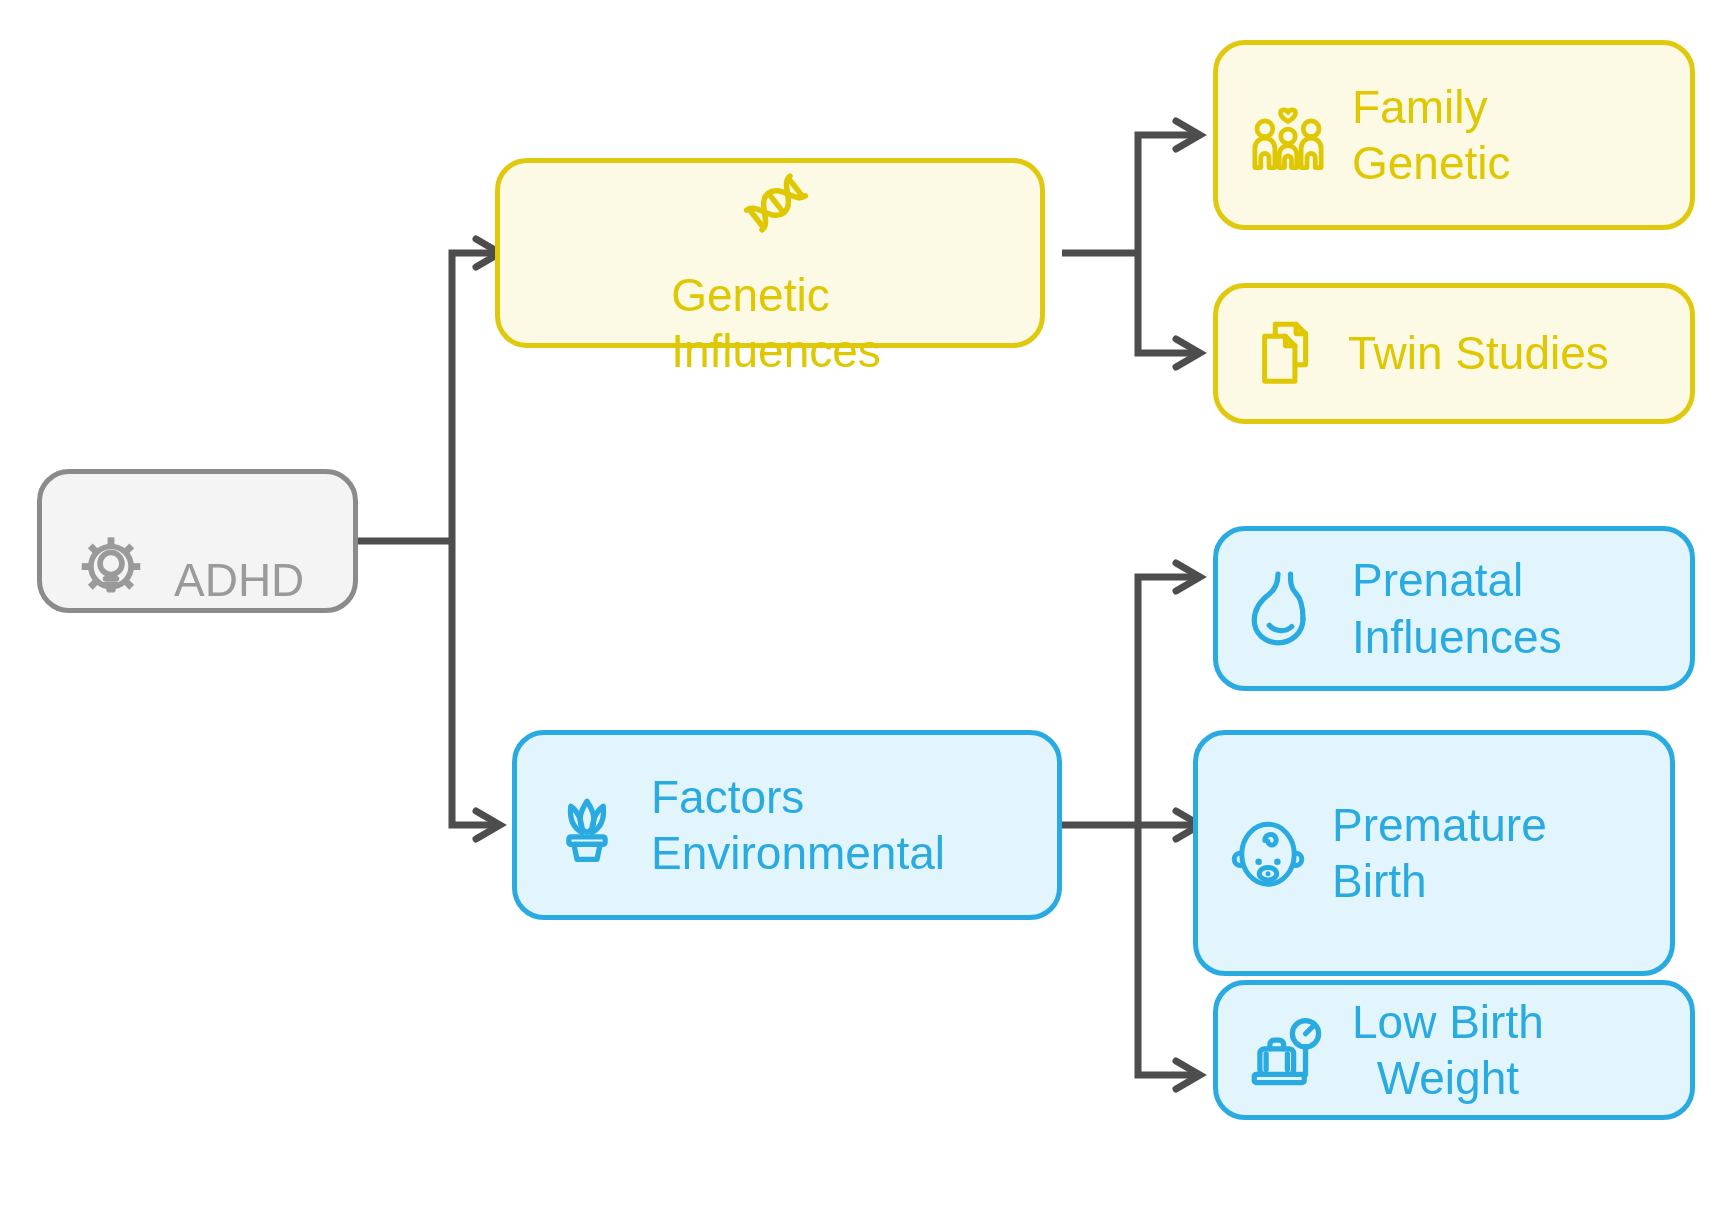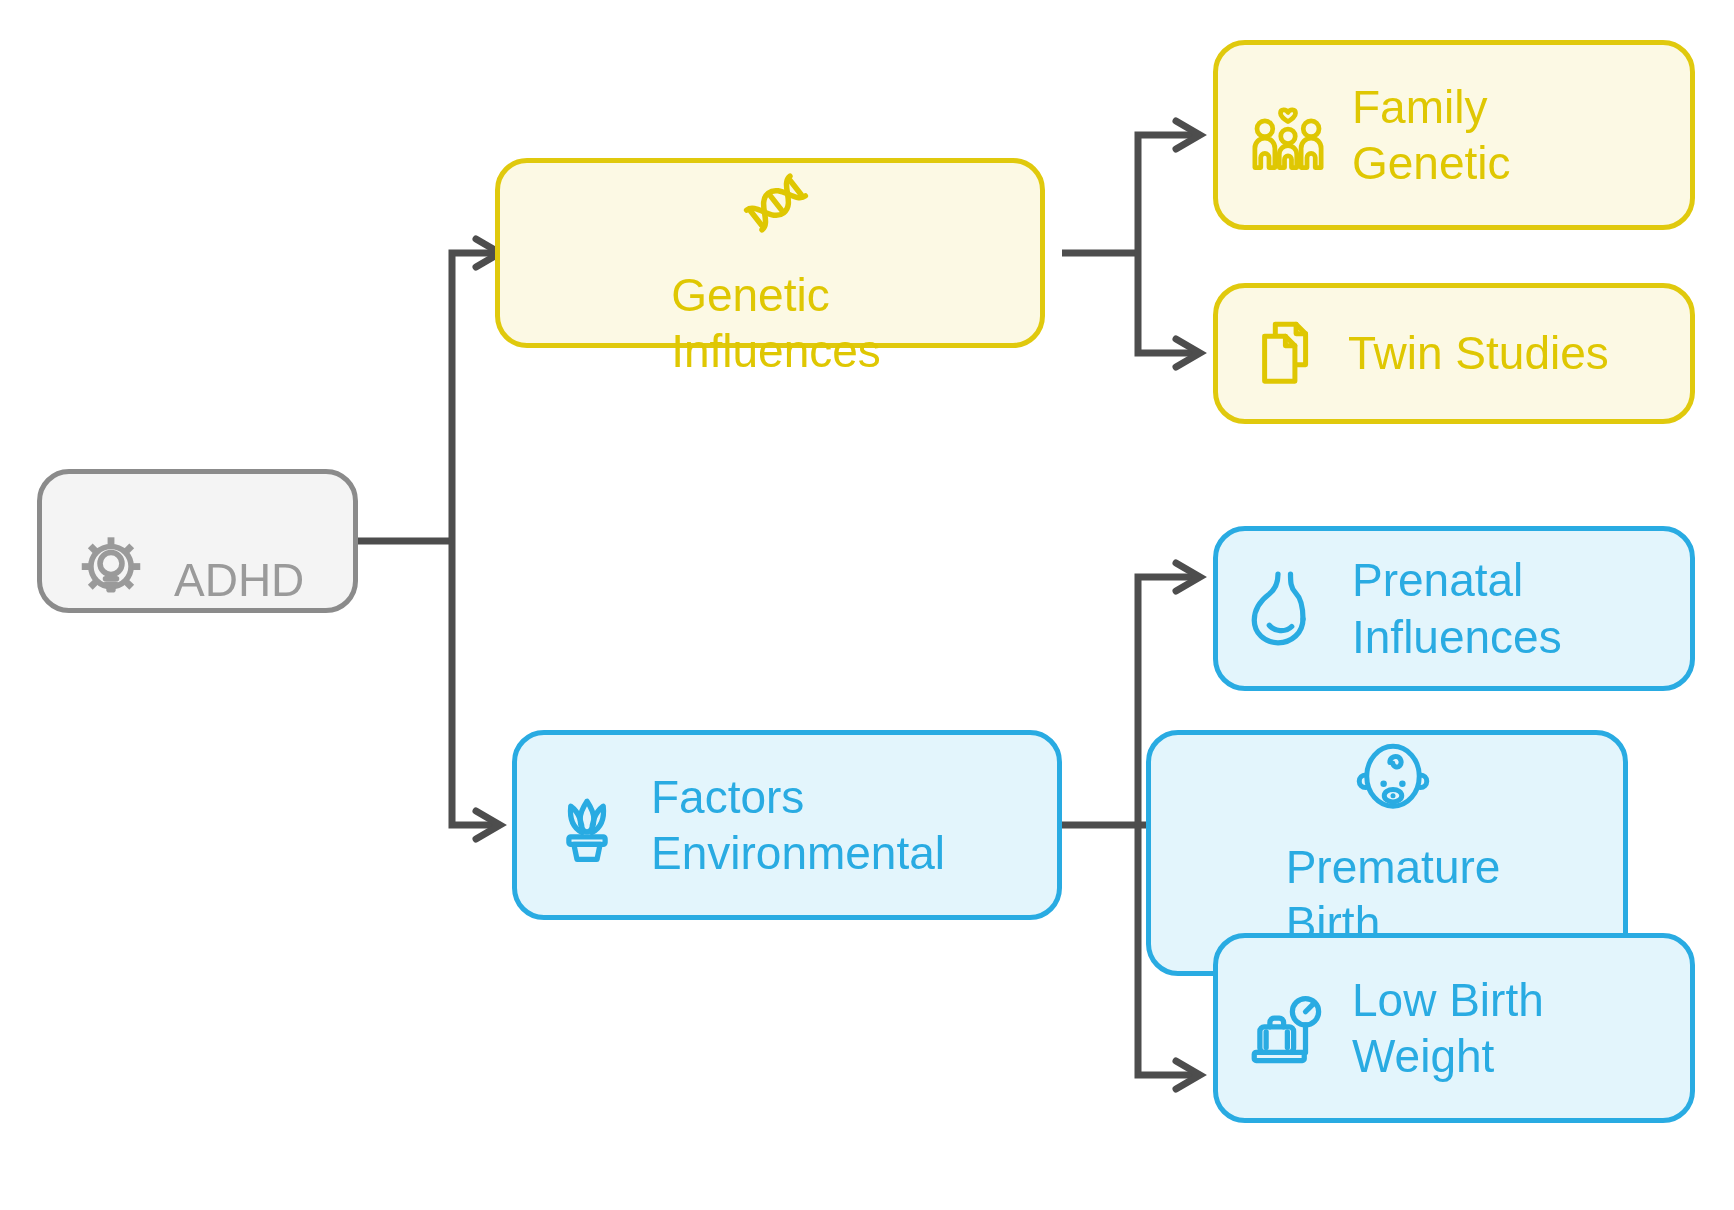--- a/index.html
+++ b/index.html
@@ -142,40 +142,40 @@
         <path d="M34,4 C34,10 34,15 38,19 C42,23 44,30 44,40"></path>
         <path d="M17,45 C21,50 30,51 35,46"></path>
       </svg>
     </span>
     <span class="label">
       <span>Prenatal</span>
       <span>Influences</span>
     </span>
   </div>
 
-  <div class="node blue" style="left:1146px;top:730px;width:482px;height:246px;flex-direction:column;">
+  <div class="node blue" style="left:1193px;top:730px;width:482px;height:246px;">
     <span class="icon">
       <svg width="80" height="80" viewBox="0 0 64 64" fill="none" stroke="currentColor" stroke-width="4" stroke-linecap="round" stroke-linejoin="round">
         <circle cx="10" cy="37" r="5"></circle>
         <circle cx="54" cy="37" r="5"></circle>
         <ellipse cx="32" cy="33" rx="21" ry="24" style="fill:var(--node-fill)"></ellipse>
         <path d="M29.5,22 a4.5,4.5 0 1 1 8,2.5 a3.2,3.2 0 0 1 -5.6,-1.8"></path>
         <circle cx="24.5" cy="39" r="2.6" fill="currentColor" stroke="none"></circle>
         <circle cx="39.5" cy="39" r="2.6" fill="currentColor" stroke="none"></circle>
         <ellipse cx="32" cy="48.5" rx="7" ry="5"></ellipse>
         <circle cx="32" cy="48.5" r="2" fill="currentColor" stroke="none"></circle>
       </svg>
     </span>
     <span class="label">
       <span>Premature</span>
       <span>Birth</span>
     </span>
   </div>
 
-  <div class="node blue" style="left:1213px;top:933px;width:482px;height:190px;">
+  <div class="node blue" style="left:1213px;top:980px;width:482px;height:140px;text-align:center;">
     <span class="icon">
       <svg width="80" height="80" viewBox="0 0 64 64" fill="none" stroke="currentColor" stroke-width="4.2" stroke-linecap="round" stroke-linejoin="round">
         <circle cx="46" cy="19" r="10.5"></circle>
         <path d="M46,19 L52.5,12.5"></path>
         <circle cx="46" cy="19" r="1.6" fill="currentColor" stroke="none"></circle>
         <path d="M46,29.5 V51.5"></path>
         <rect x="5" y="51.5" width="40" height="6.5" rx="1.5"></rect>
         <rect x="9.5" y="31" width="27" height="20.5" rx="3.5" style="fill:var(--node-fill)"></rect>
         <path d="M17.5,31 V27.5 A3.5,3.5 0 0 1 21,24 H25 A3.5,3.5 0 0 1 28.5,27.5 V31"></path>
         <path d="M14.5,35 V47.5"></path>

